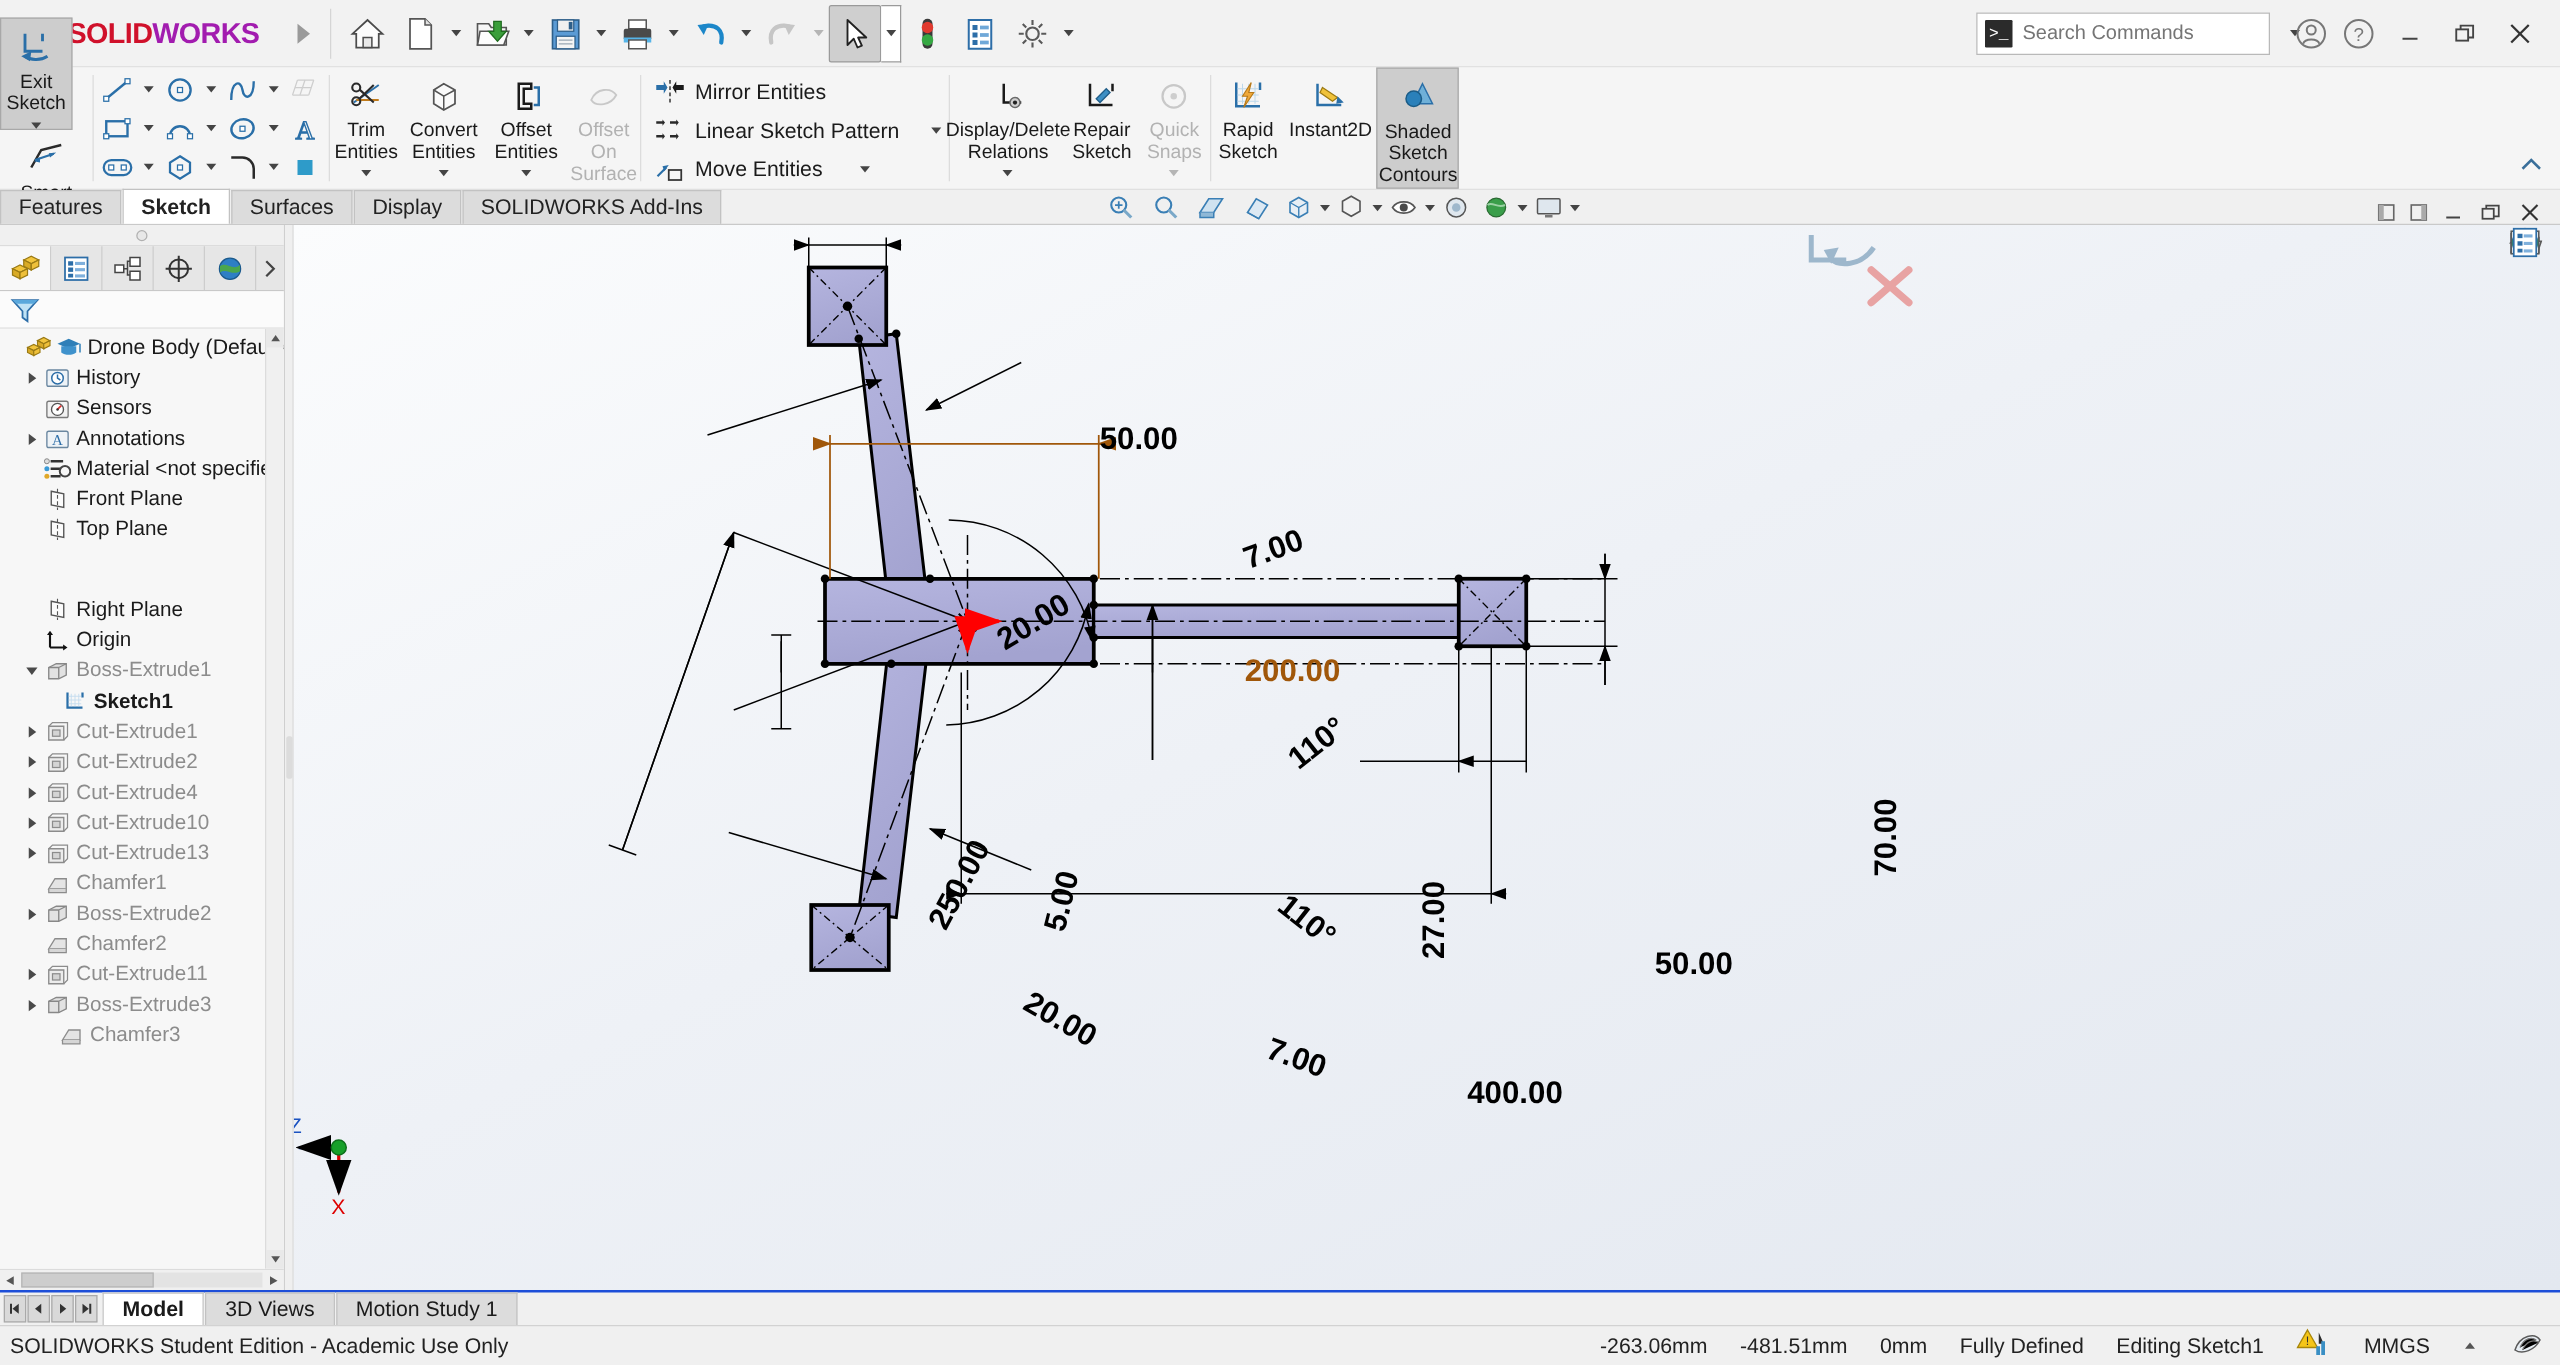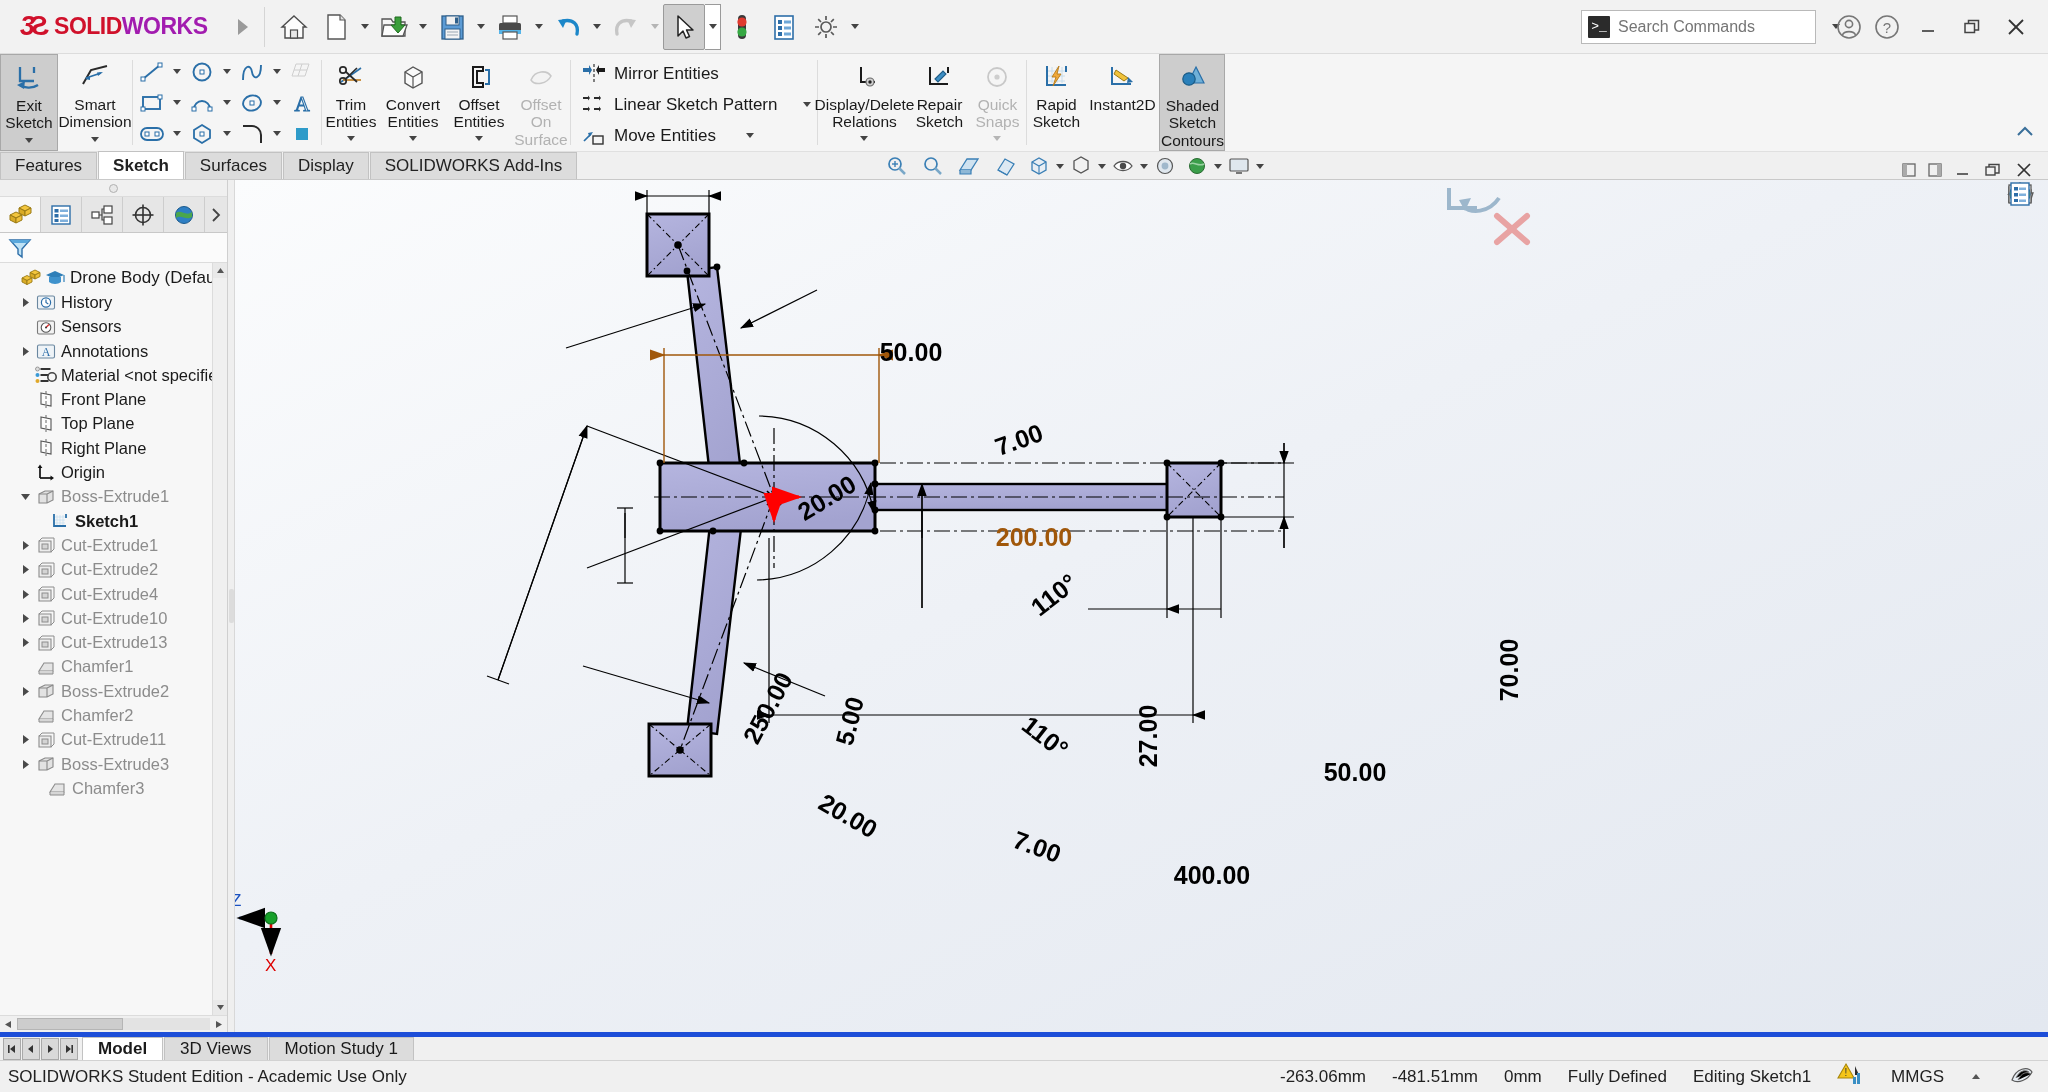--- a/index.html
+++ b/index.html
@@ -129,21 +129,21 @@
   .canvas-splitter .grip { position:absolute; top:50%; left:1px; width:5px;height:34px;background:#dcdcdc;border-radius:2px; transform:translateY(-50%);}
 
   
   .right-rail {
     position:absolute; right:0; top:0; width:42px; background:rgba(245,245,245,0.0);
     display:flex; flex-direction:column; align-items:center; padding-top:60px; gap:2px;
   }
   .rail-btn { width:38px;height:38px; display:flex;align-items:center;justify-content:center; }
 
   
-  .bottom-tabs { height:28px; background:#f0f0f0; display:flex; align-items:stretch; border-top:5px solid #1d4ed8; flex:none;}
+  .bottom-tabs { height:28px; background:#f0f0f0; display:flex; align-items:stretch; border-top:2px solid #1d4ed8; flex:none;}
   .nav-arrows { display:flex; align-items:center; padding:2px 3px; }
   .nav-a { width:18px;height:22px; background:#d9d9d9; border:1px solid #a9a9a9; display:flex;align-items:center;justify-content:center; margin-right:1px;}
   .btab { padding:0 15px; display:flex;align-items:center; font-size:17px; background:#dcdcdc; border:1px solid #c2c2c2; border-bottom:none; margin-right:1px; }
   .btab.active { background:#fff; font-weight:bold; }
   .statusbar {
     height:32px; background:#f0f0f0; display:flex; align-items:center;
     border-top:1px solid #d2d2d2; font-size:17px; color:#222; flex:none;
   }
   .sb-left { padding-left:8px; }
   .sb-right { margin-left:auto; display:flex; align-items:center; gap:26px; padding-right:12px; }
@@ -325,21 +325,21 @@
         <svg width="22" height="22" viewBox="0 0 22 22">
           <line x1="4" y1="4" x2="18" y2="18" stroke="#333" stroke-width="1.8"></line>
           <line x1="18" y1="4" x2="4" y2="18" stroke="#333" stroke-width="1.8"></line>
         </svg>
       </div>
     </div>
   </div>
 
   <div class="ribbon">
 
-    <div class="rb-stack" style="flex-direction:row">
+    <div class="rb-stack" style="flex-direction:column">
       <div class="rb-big active">
         <div class="rb-ico">
           <svg width="34" height="30" viewBox="0 0 34 30">
             <path d="M8 4 L8 18 L22 18" fill="none" stroke="#2a6fa8" stroke-width="2.3"></path>
             <path d="M22 4 L22 10" fill="none" stroke="#2a6fa8" stroke-width="2.3"></path>
             <path d="M26 22 C20 26, 12 25, 8 22" fill="none" stroke="#2a6fa8" stroke-width="2.3"></path>
             <polygon points="5,22 13,18 12,26" fill="#2a6fa8"></polygon>
           </svg>
         </div>
         <div class="rb-lbl">Exit</div>
@@ -903,21 +903,21 @@
             <div class="tr" style="padding-left: 17px;">
               <span class="arw"></span>
               <span class="tico">
                 <svg width="20" height="20" viewBox="0 0 20 20">
                   <path d="M5 3 L15 5 L15 16 L5 14 Z" fill="#fbfbfb" stroke="#555" stroke-width="1.1"></path>
                   <line x1="10" y1="1" x2="10" y2="18" stroke="#555" stroke-width="0.9" stroke-dasharray="3,2"></line>
                 </svg>
               </span>
               <span class="tlbl">Top Plane</span>
             </div>
-            <div class="tr" style="padding-left: 17px;">
+            <div class="tr" style="padding-left: 17px; margin-top: 40px;">
               <span class="arw"></span>
               <span class="tico">
                 <svg width="20" height="20" viewBox="0 0 20 20">
                   <path d="M5 3 L15 5 L15 16 L5 14 Z" fill="#fbfbfb" stroke="#555" stroke-width="1.1"></path>
                   <line x1="10" y1="1" x2="10" y2="18" stroke="#555" stroke-width="0.9" stroke-dasharray="3,2"></line>
                 </svg>
               </span>
               <span class="tlbl">Right Plane</span>
             </div>
             <div class="tr" style="padding-left: 17px;">

